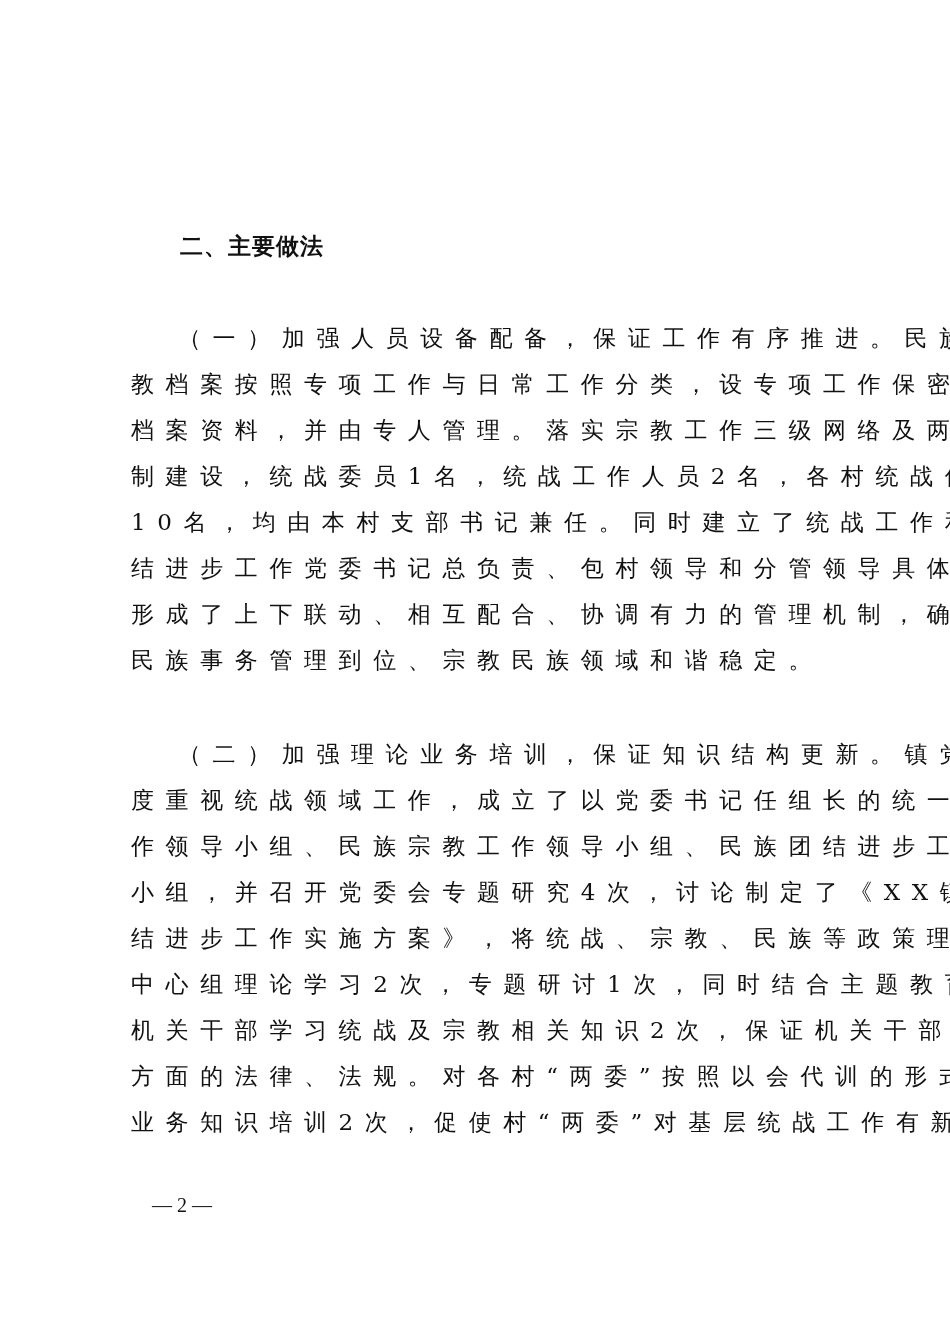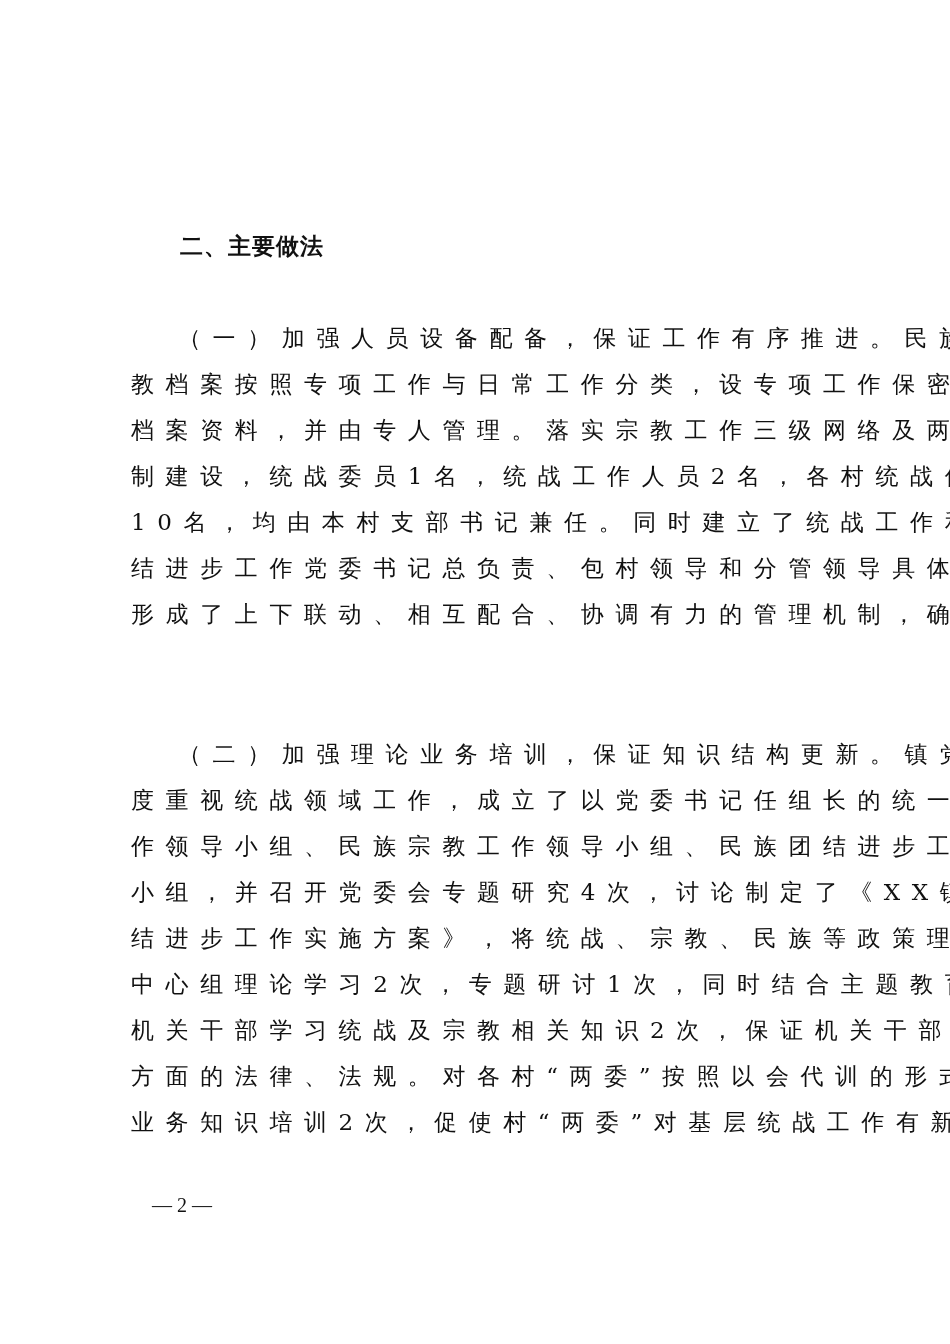--- a/index.html
+++ b/index.html
@@ -74,20 +74,21 @@
   <h2 class="heading">二、主要做法</h2>
 
   <div class="para" id="para-1">
     <span class="line indent">（一）加强人员设备配备，保证工作有序推进。民族与宗</span>
     <span class="line">教档案按照专项工作与日常工作分类，设专项工作保密柜保存</span>
     <span class="line">档案资料，并由专人管理。落实宗教工作三级网络及两级责任</span>
     <span class="line">制建设，统战委员1名，统战工作人员2名，各村统战信息员</span>
     <span class="line">10名，均由本村支部书记兼任。同时建立了统战工作和民族团</span>
     <span class="line">结进步工作党委书记总负责、包村领导和分管领导具体负责，</span>
     <span class="line">形成了上下联动、相互配合、协调有力的管理机制，确保宗教</span>
+    <span class="line">民族事务管理到位、宗教民族领域和谐稳定。</span>
   </div>
 
   <div class="para" id="para-2">
     <span class="line indent">（二）加强理论业务培训，保证知识结构更新。镇党委高</span>
     <span class="line">度重视统战领域工作，成立了以党委书记任组长的统一战线工</span>
     <span class="line">作领导小组、民族宗教工作领导小组、民族团结进步工作领导</span>
     <span class="line">小组，并召开党委会专题研究4次，讨论制定了《XX镇民族团</span>
     <span class="line">结进步工作实施方案》，将统战、宗教、民族等政策理论纳入</span>
     <span class="line">中心组理论学习2次，专题研讨1次，同时结合主题教育组织</span>
     <span class="line">机关干部学习统战及宗教相关知识2次，保证机关干部知晓各</span>

